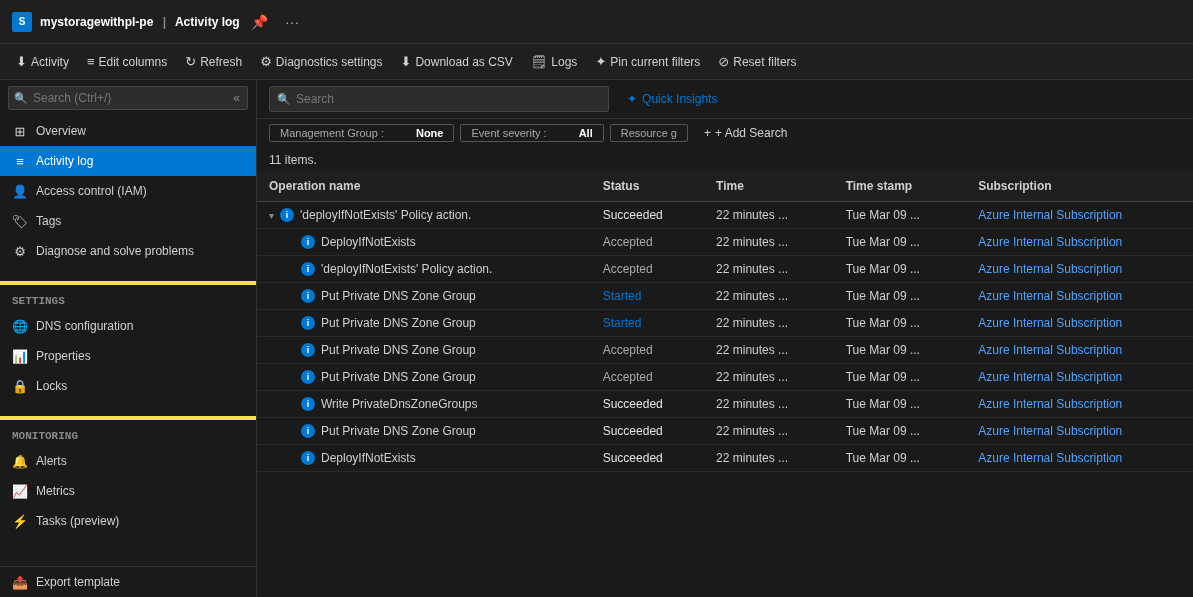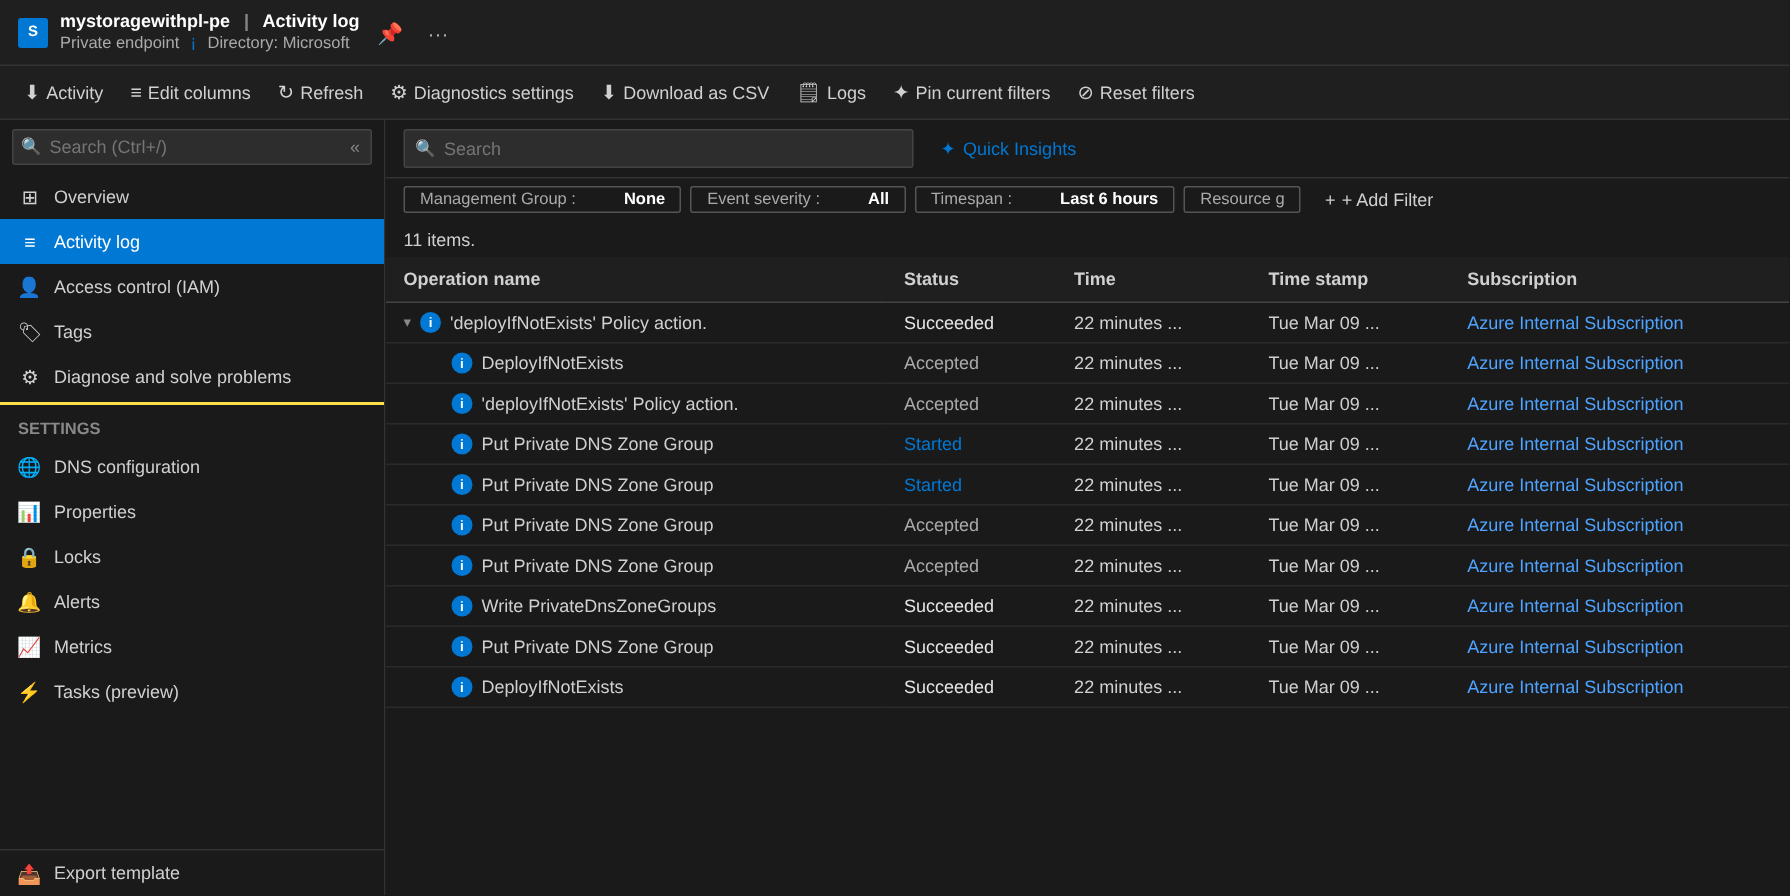--- a/index.html
+++ b/index.html
@@ -25,21 +25,21 @@
     
     .sidebar { width: 257px; background: #1a1a1a; border-right: 1px solid #333; display: flex; flex-direction: column; overflow-y: auto; flex-shrink: 0; }
     .sidebar-search { padding: 6px 8px; }
     .sidebar-search input { width: 100%; background: #2d2d2d; border: 1px solid #444; color: #d0d0d0; padding: 4px 8px 4px 24px; font-size: 12px; border-radius: 2px; }
     .sidebar-search-wrap { position: relative; }
     .sidebar-search-wrap .s-icon { position: absolute; left: 6px; top: 50%; transform: translateY(-50%); color: #888; font-size: 11px; }
     .sidebar-collapse { position: absolute; right: 8px; top: 50%; transform: translateY(-50%); color: #888; cursor: pointer; }
     .sidebar-item { display: flex; align-items: center; gap: 8px; padding: 7px 12px; cursor: pointer; color: #d0d0d0; font-size: 12px; }
     .sidebar-item.active { background: #0078d4; color: white; }
     .sidebar-item .item-icon { width: 16px; height: 16px; display: flex; align-items: center; justify-content: center; font-size: 13px; flex-shrink: 0; }
-    .sidebar-section { padding: 10px 12px 4px; font-size: 11px; font-weight: 600; color: #888; text-transform: uppercase; border-top: 2px solid #fde047; margin-top: 2px; }
+    .sidebar-section { padding: 10px 12px 4px; font-size: 11px; font-weight: 600; color: #888; text-transform: uppercase; border-top: 4px solid #fde047; margin-top: 15px; font-family: Liberation Mono, monospace; }
 
     
     .content { flex: 1; display: flex; flex-direction: column; overflow: hidden; background: #1a1a1a; }
 
     
     .filter-bar { padding: 6px 12px; display: flex; align-items: center; gap: 8px; flex-wrap: wrap; border-bottom: 1px solid #333; flex-shrink: 0; }
     .search-box-wrap { position: relative; }
     .search-box { background: #2d2d2d; border: 1px solid #444; color: #d0d0d0; padding: 5px 10px 5px 26px; font-size: 12px; border-radius: 2px; width: 340px; }
     .search-box-icon { position: absolute; left: 8px; top: 50%; transform: translateY(-50%); color: #888; font-size: 11px; }
     .quick-insights-btn { display: flex; align-items: center; gap: 5px; padding: 4px 10px; background: transparent; border: none; color: #0078d4; cursor: pointer; font-size: 12px; }
@@ -76,25 +76,20 @@
 <body>
 
 <div class="top-bar">
   <div class="app-icon">S</div>
   <div class="resource-info">
     <div class="resource-title">
       <span>mystoragewithpl-pe</span>
       <span style="color:#888; margin: 0 6px;">|</span>
       <span>Activity log</span>
     </div>
-    <div class="resource-sub">
-      <span>Private endpoint</span>
-      <span class="info-icon">ℹ</span>
-      <span>Directory: Microsoft</span>
-    </div>
   </div>
   <span class="pin-icon">📌</span>
   <span class="more-icon">···</span>
 </div>
 
 <div class="command-bar">
   <button class="cmd-btn">
     <span class="btn-icon">⬇</span>
     <span>Activity</span>
   </button>
@@ -167,20 +162,21 @@
     </div>
     <div class="sidebar-item">
       <span class="item-icon">📊</span>
       <span>Properties</span>
     </div>
     <div class="sidebar-item">
       <span class="item-icon">🔒</span>
       <span>Locks</span>
     </div>
 
+    <div class="sidebar-section">Monitoring</div>
     <div class="sidebar-item">
       <span class="item-icon">🔔</span>
       <span>Alerts</span>
     </div>
     <div class="sidebar-item">
       <span class="item-icon">📈</span>
       <span>Metrics</span>
     </div>
 
     <div class="sidebar-item">
@@ -211,29 +207,25 @@
     <div class="chips-bar">
       <button class="chip">
         <span class="chip-label">Management Group : </span>
         <span class="chip-value">None</span>
       </button>
       <button class="chip">
         <span class="chip-label">Event severity : </span>
         <span class="chip-value">All</span>
       </button>
       <button class="chip">
-        <span class="chip-label">Timespan : </span>
-        <span class="chip-value">Last 6 hours</span>
-      </button>
-      <button class="chip">
         <span class="chip-label">Resource g</span>
       </button>
       <button class="add-filter-btn">
         <span>+</span>
-        <span>+ Add Filter</span>
+        <span>+ Add Search</span>
       </button>
     </div>
 
     <div class="items-count">11 items.</div>
 
     <div class="table-wrap">
       <table>
         <thead>
           <tr>
             <th>Operation name</th>

